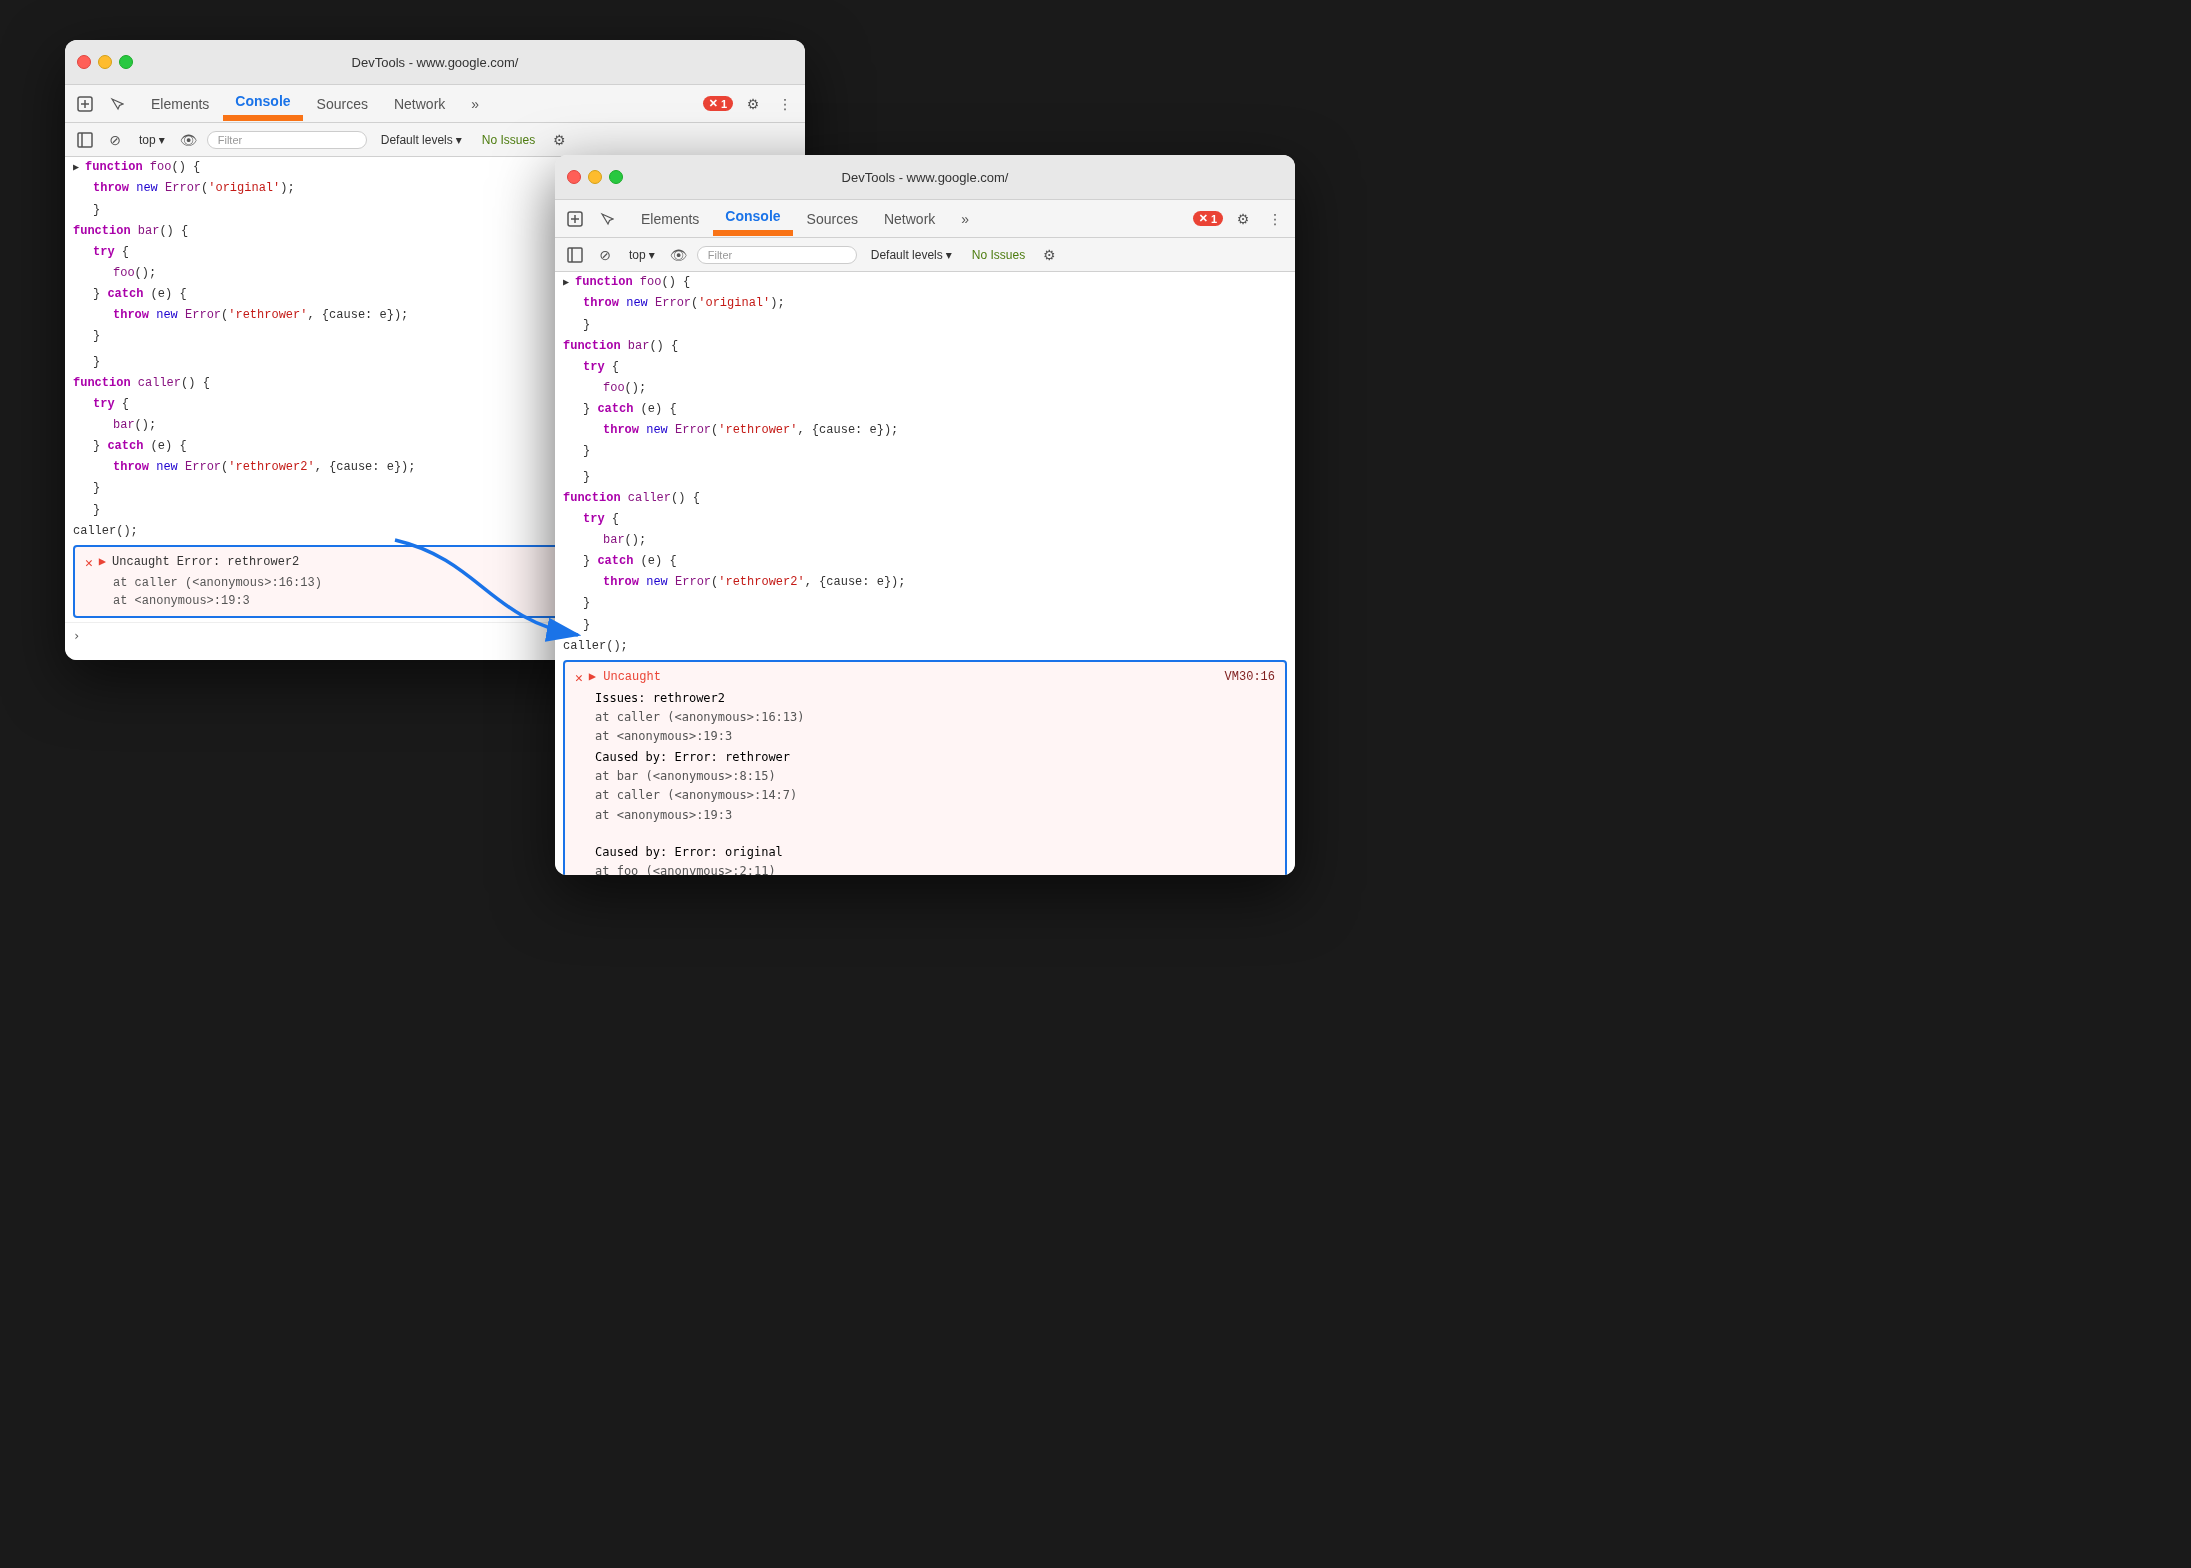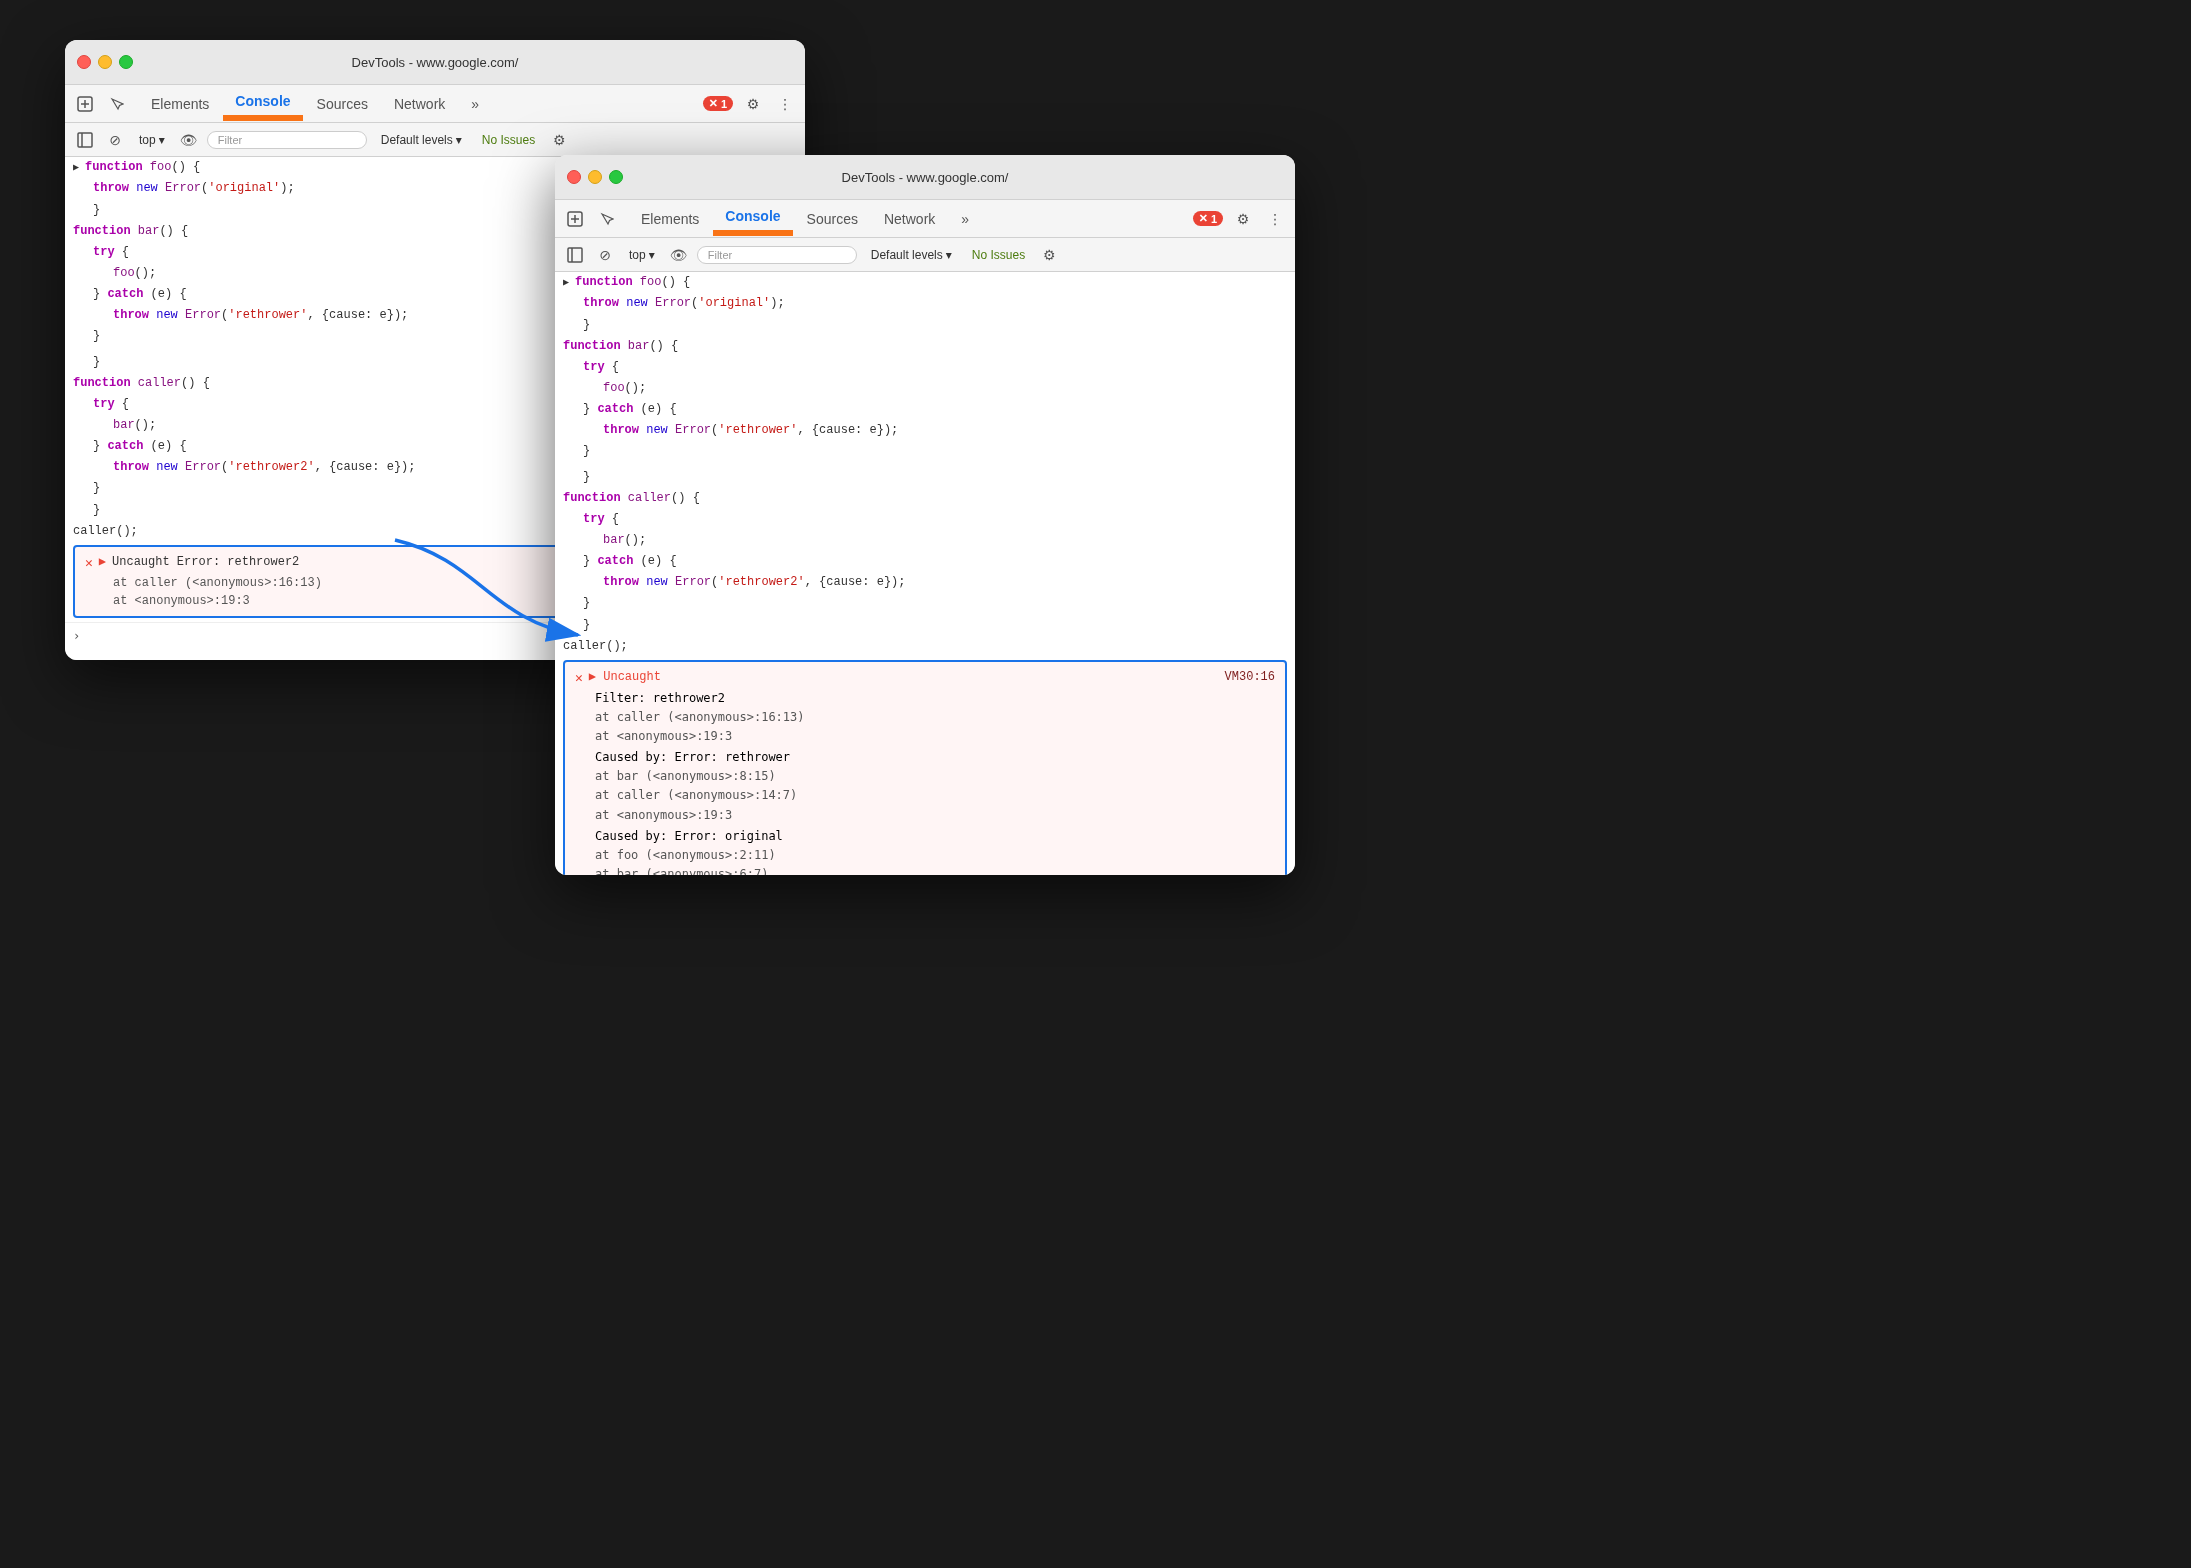--- a/index.html
+++ b/index.html
@@ -512,28 +512,28 @@
 
     <div class="error-box-2">
       <div style="display: flex; justify-content: space-between; align-items: flex-start; background: #fff5f5;">
         <div class="error-line">
           <span class="error-icon">✕</span>
           <span class="error-text" style="cursor: pointer; color: #ea4335;">▶ Uncaught</span>
         </div>
         <a class="vm-link">VM30:16</a>
       </div>
       <div style="padding-left: 20px; font-family: 'Menlo', monospace; font-size: 12px; line-height: 1.6;">
-        <div>Filter: rethrower2</div>
+        <div>Issues: rethrower2</div>
         <div style="color: #555;">    at caller (&lt;anonymous&gt;:16:13)</div>
         <div style="color: #555;">    at &lt;anonymous&gt;:19:3</div>
         <div style="margin-top: 2px;">Caused by: Error: rethrower</div>
         <div style="color: #555;">    at bar (&lt;anonymous&gt;:8:15)</div>
         <div style="color: #555;">    at caller (&lt;anonymous&gt;:14:7)</div>
         <div style="color: #555;">    at &lt;anonymous&gt;:19:3</div>
-        <div style="margin-top: 2px;">Caused by: Error: original</div>
+        <div style="margin-top: 18px;">Caused by: Error: original</div>
         <div style="color: #555;">    at foo (&lt;anonymous&gt;:2:11)</div>
         <div style="color: #555;">    at bar (&lt;anonymous&gt;:6:7)</div>
 
       </div>
     </div>
 
   </div>
 </div>
 
 <svg class="arrow-overlay" xmlns="http://www.w3.org/2000/svg">

